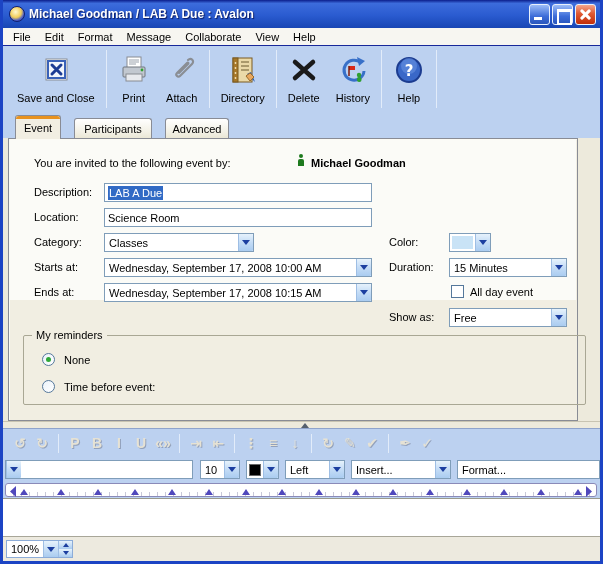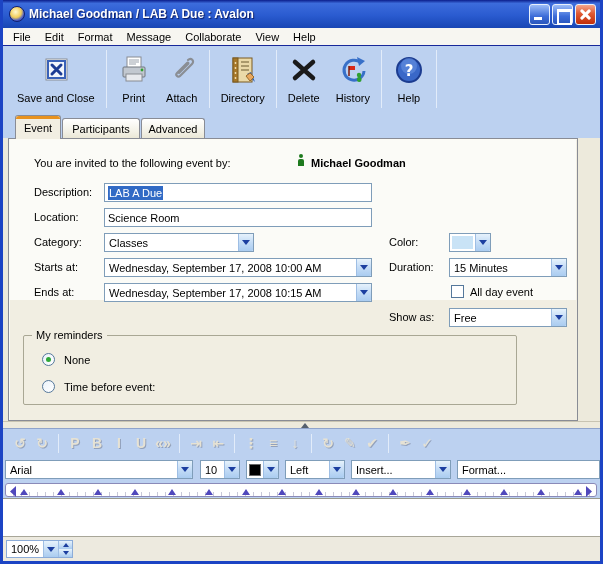--- a/index.html
+++ b/index.html
@@ -42,21 +42,21 @@
   .ticon { height:38px; display:flex; align-items:center; justify-content:center; }
   .tlabel { margin-top:3px; white-space:nowrap; }
   .tsep { width:1px; background:#8FA4CC; margin:4px 3px; border-right:1px solid #E2ECFA; }
 
   
   .formregion { position:absolute; left:0; top:112px; width:597px; height:309px; background:#EDEADC; }
   .tabstrip { position:absolute; left:0; top:0; width:597px; height:26px; background:#BCD1F0;
     display:flex; align-items:flex-end; padding-left:12px; }
   .tab { position:relative; height:20px; border:1px solid #898C95; border-bottom:none;
     border-radius:3px 3px 0 0; background:linear-gradient(180deg,#FFFFFF 0%,#F2F0E4 70%,#EAE7D6 100%);
-    display:flex; align-items:center; justify-content:center; margin-right:1px; z-index:1; }
+    display:flex; align-items:center; justify-content:center; margin-right:13px; z-index:1; }
   .tab.active { height:24px; background:#F1EEE2; z-index:3; margin-bottom:-1px; }
   .tab.active::before { content:""; position:absolute; left:0; right:0; top:0; height:3px;
     background:#E8921E; border-radius:3px 3px 0 0; }
   .panel { position:absolute; left:5px; top:26px; width:570px; height:283px; background:#F1EEE2;
     border:1px solid #898C95; box-shadow:inset 1px 1px 0 #FCFBF4; z-index:2; }
   .whitesec { position:absolute; left:1px; top:1px; width:566px; height:160px; background:#FBFBF7; }
   .flabel { position:absolute; white-space:nowrap; }
   .bold { font-weight:bold; }
   .personicon { position:absolute; width:7px; height:12px; }
   .personicon::before { content:""; position:absolute; left:2px; top:0; width:4px; height:4px;
@@ -77,21 +77,21 @@
   .carrow::after { content:""; width:0; height:0; border-left:4px solid transparent;
     border-right:4px solid transparent; border-top:5px solid #1C3FA0; }
   .swatch { flex:1 1 auto; height:13px; margin:0 2px; background:#C9E3F6; }
 
   .checkbox { position:absolute; width:13px; height:13px; background:#fff; border:1px solid #55789B; }
   .radio { position:absolute; width:13px; height:13px; border-radius:50%;
     border:1px solid #55789B; background:linear-gradient(135deg,#EAF2FA,#FFFFFF); }
   .radio.selected::after { content:""; position:absolute; left:3px; top:3px; width:5px; height:5px;
     border-radius:50%; background:#2FA838; }
 
-  .groupbox { position:absolute; left:14px; top:196px; width:494px; height:70px;
+  .groupbox { position:absolute; left:14px; top:196px; width:563px; height:70px;
     border:1px solid #A9A794; border-radius:2px; }
   .gboxlabel { position:absolute; left:8px; top:-7px; background:#F1EEE2; padding:0 4px; }
 
   
   .splitter { position:absolute; left:0; top:421px; width:597px; height:7px; background:#EDEADC;
     border-top:1px solid #C8C4B2; }
   .splitter .handle { position:absolute; left:298px; top:1px; width:0; height:0;
     border-left:4px solid transparent; border-right:4px solid transparent;
     border-bottom:5px solid #55606E; }
 
@@ -350,21 +350,20 @@
     <span class="fico">↻</span>
     <span class="fico">✎</span>
     <span class="fico">✔</span>
     <span class="fsep"></span>
     <span class="fico">✒</span>
     <span class="fico">✓</span>
   </div>
 
   <div class="fontbar">
     <span class="combo" style="left:2px;width:188px">
-      <span class="cval">Arial</span>
       <span class="carrow"></span>
     </span>
     <span class="combo" style="left:197px;width:40px">
       <span class="cval">10</span>
       <span class="carrow"></span>
     </span>
     <span class="combo" style="left:243px;width:33px">
       <span class="cswatch"></span>
       <span class="carrow"></span>
     </span>

